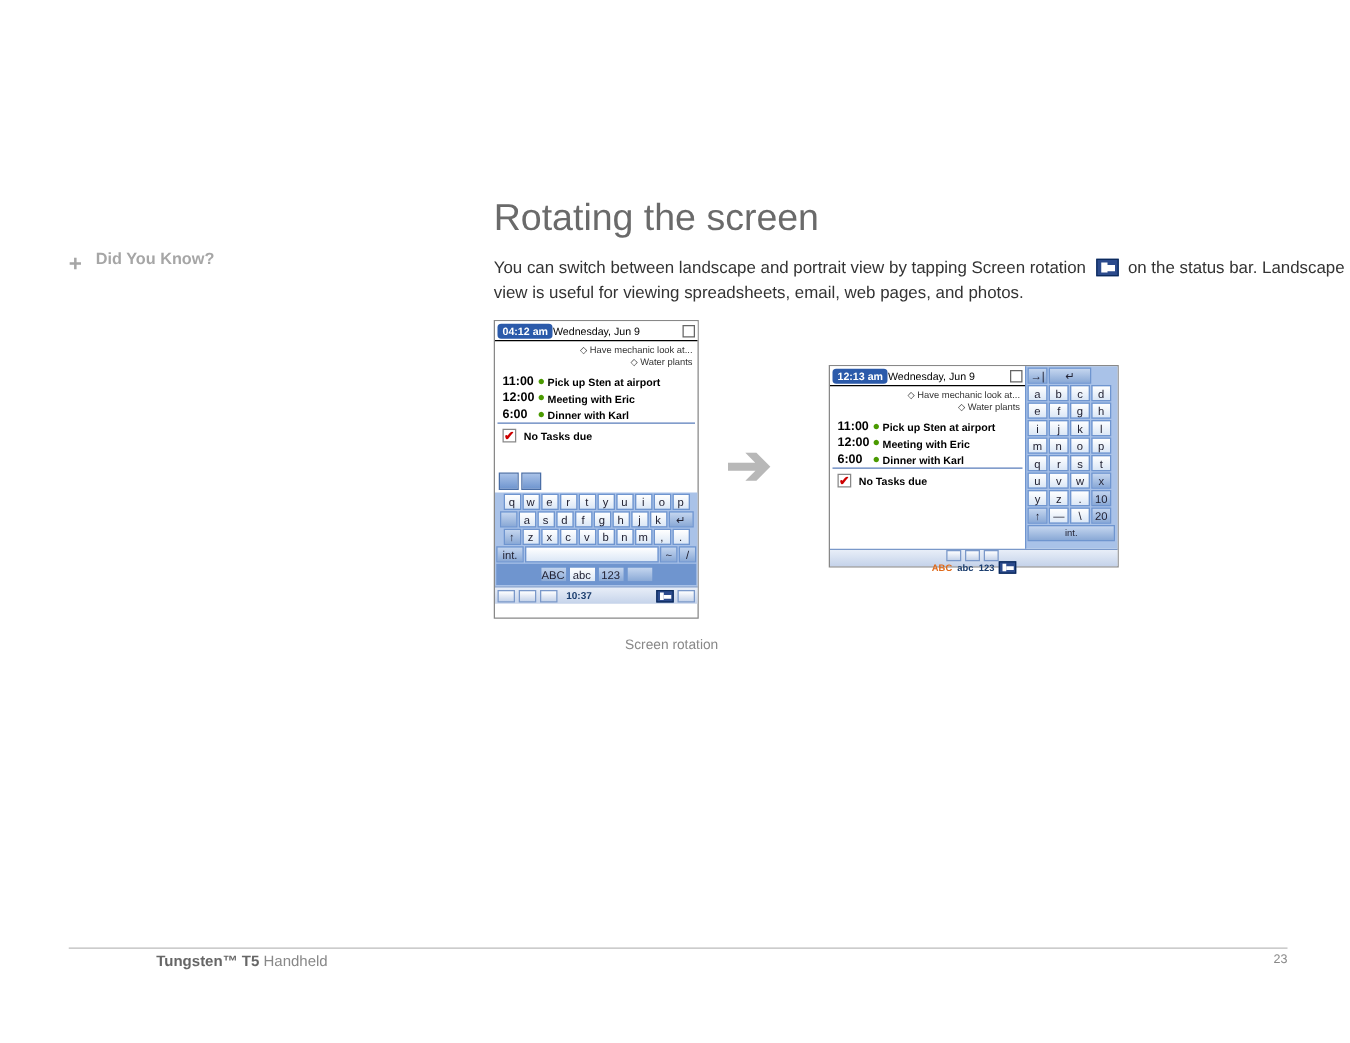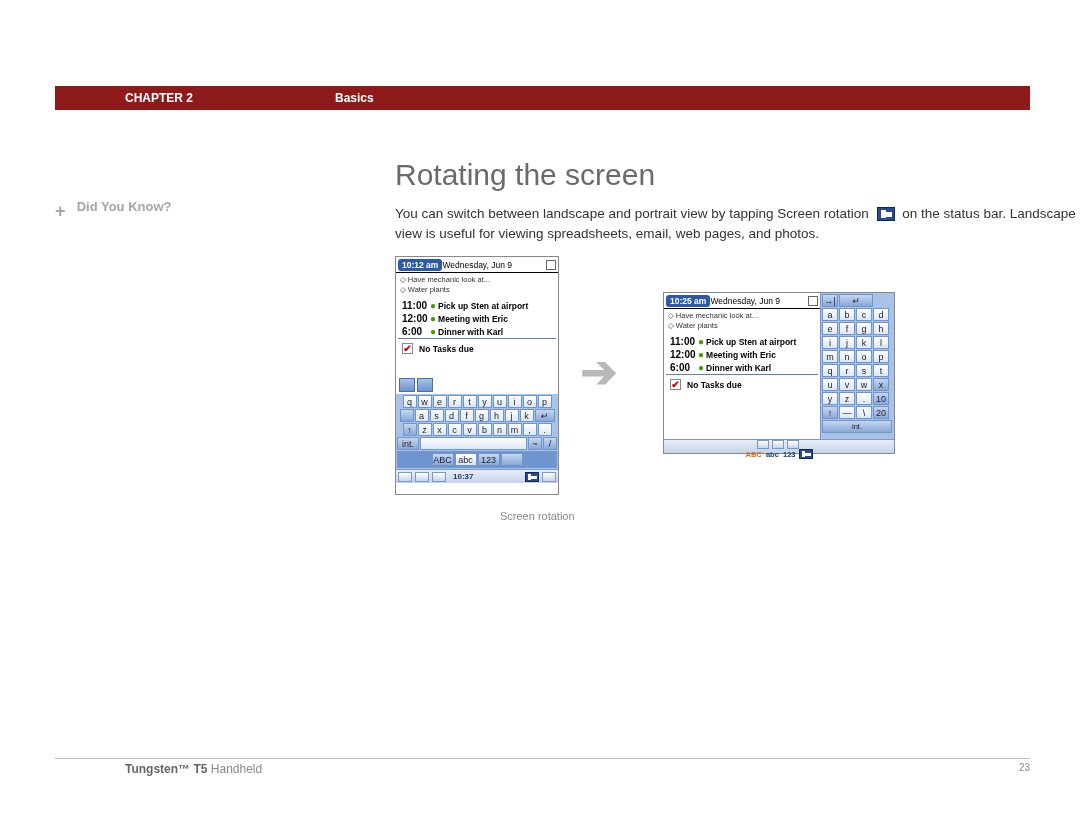--- a/index.html
+++ b/index.html
@@ -123,21 +123,21 @@
     background: #2b5aaa;
     color: #fff;
     font-weight: bold;
     border-radius: 3px;
     padding: 1px 4px;
     font-size: 8.5px;
   }
   .device .date { font-weight: normal; font-size: 8.5px; color: #000; text-align:left; flex:1;}
   .device .menu-icon { width: 10px; height: 10px; background:#fff; border:1px solid #666;}
 
-  .device .todo-small { font-size: 7.5px; padding: 2px 4px; color:#333; }
+  .device .todo-small { font-size: 7.5px; padding: 2px 4px; color:#333;text-align:right; }
   .device .todo-small div { margin-bottom:1px; }
 
   .device .agenda { font-size: 8px; padding: 2px 2px; }
   .device .agenda-row {
     display: flex;
     align-items: center;
     padding: 1px 2px 1px 4px;
     font-weight: bold;
     color: #000;
   }
@@ -289,24 +289,20 @@
     color:#888;
   }
   .footer .prod strong { color:#666; font-weight:bold;}
   .footer .pg { font-size:10px; color:#888;}
 </style>
 </head>
 <body>
 
 <div class="page">
 
-  <div class="header-bar">
-    <span class="chapter">CHAPTER 2</span>
-    <span class="section">Basics</span>
-  </div>
 
   <div class="sidebar">
     <div>
       <span class="plus">+</span>
       <span class="dyk-title">Did You Know?</span>
     </div>
   </div>
 
   <div class="content">
     <div class="main">
@@ -314,21 +310,21 @@
       <p class="intro">
         <span>You can switch between landscape and portrait view by tapping Screen rotation </span>
         <span class="rot-icon"></span>
         <span> on the status bar. Landscape view is useful for viewing spreadsheets, email, web pages, and photos.</span>
       </p>
 
       <div class="figure-row">
 
         <div class="device portrait">
           <div class="titlebar">
-            <span class="time-chip">10:12 am</span>
+            <span class="time-chip">04:12 am</span>
             <span class="date">Wednesday, Jun 9</span>
             <span class="menu-icon"></span>
           </div>
           <div class="todo-small">
             <div>◇ Have mechanic look at...</div>
             <div>◇ Water plants</div>
           </div>
           <div class="agenda">
             <div class="agenda-row">
               <span class="t">11:00</span>
@@ -415,21 +411,21 @@
             <span class="sbtn"></span>
           </div>
         </div>
 
         <div class="big-arrow">➔</div>
 
         <div class="device landscape">
           <div class="land-body">
             <div class="land-left">
               <div class="titlebar">
-                <span class="time-chip">10:25 am</span>
+                <span class="time-chip">12:13 am</span>
                 <span class="date">Wednesday, Jun 9</span>
                 <span class="menu-icon"></span>
               </div>
               <div class="todo-small">
                 <div>◇ Have mechanic look at...</div>
                 <div>◇ Water plants</div>
               </div>
               <div class="agenda">
                 <div class="agenda-row">
                   <span class="t">11:00</span>

